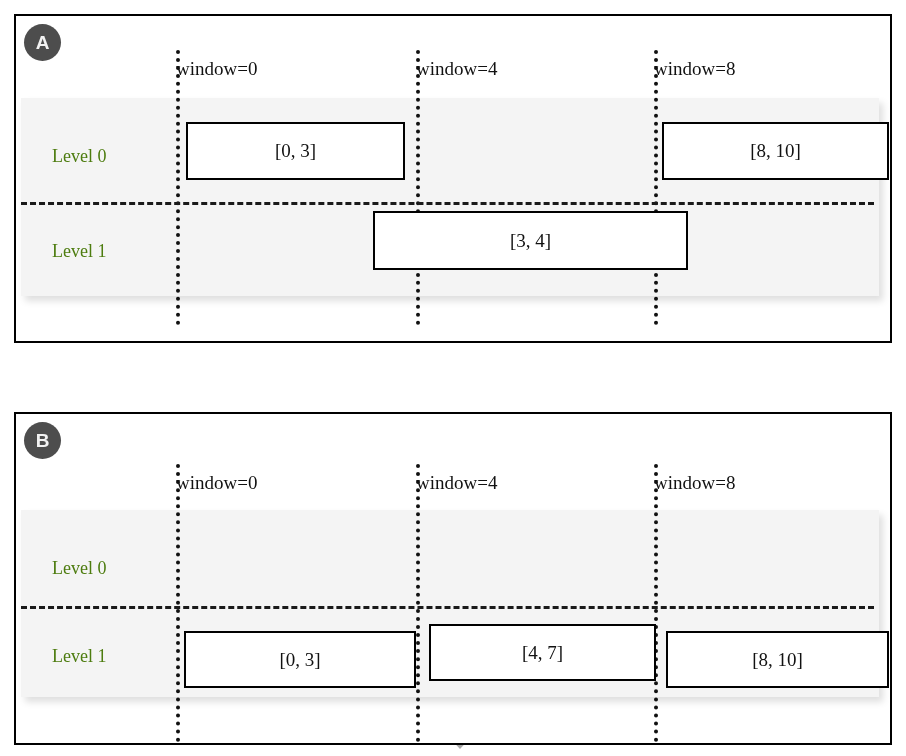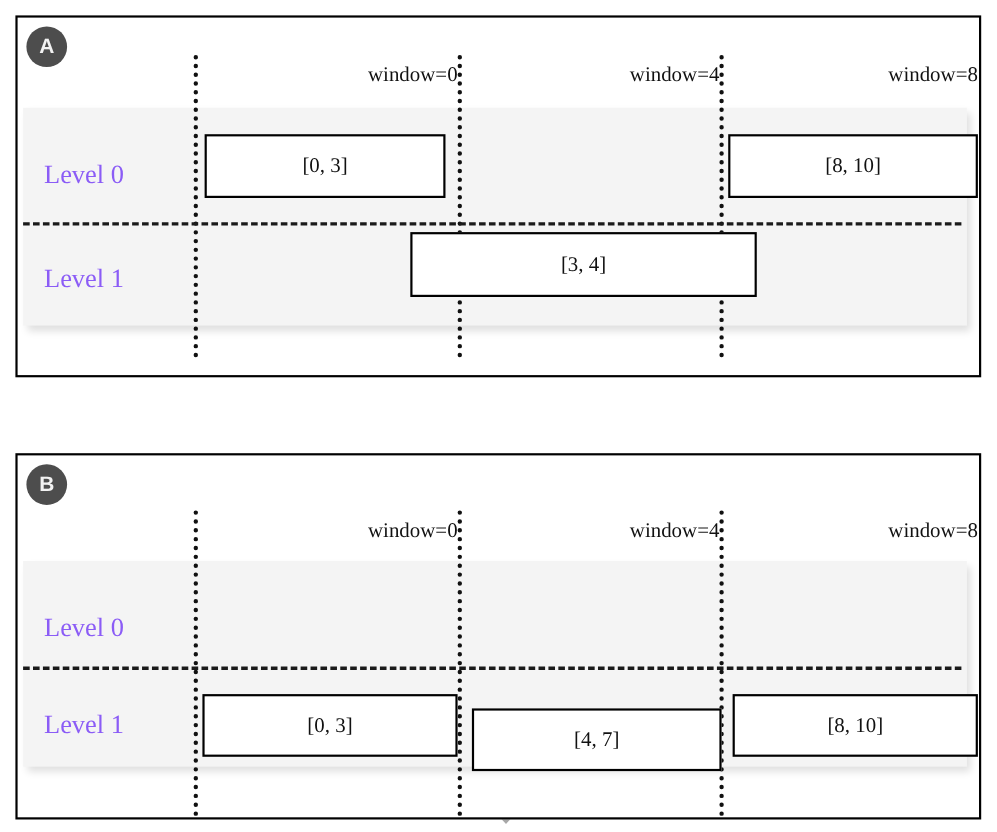--- a/index.html
+++ b/index.html
@@ -74,32 +74,32 @@
     border-left: 4px dotted #111111;
   }
   #panel-a .vline { top: 34px;  height: 275px; }
   #panel-b .vline { top: 50px;  height: 278px; }
 
   
   .win-label {
     position: absolute;
     font-size: 19px;
     color: #111111;
-    text-align: right;
+    text-align: left;
     white-space: nowrap;
   }
   #panel-a .win-label { top: 42px; }
   #panel-b .win-label { top: 58px; }
 
   
   .level-label {
     position: absolute;
-    left: 24px;
-    font-size: 24px;
-    color: #8b5cf6;
+    left: 36px;
+    font-size: 18px;
+    color: #4d7c0f;
     white-space: nowrap;
   }
 
   
   .sstable {
     position: absolute;
     background: #ffffff;
     border: 2.5px solid #000000;
     box-sizing: border-box;
     display: flex;
@@ -177,17 +177,17 @@
     <div class="win-label" style="left:160px;width:240px">window=0</div>
     <div class="win-label" style="left:400px;width:238px">window=4</div>
     <div class="win-label" style="left:638px;width:235px">window=8</div>
 
     <div class="level-sep"></div>
 
     <div class="level-label" style="top:144px">Level 0</div>
     <div class="level-label" style="top:232px">Level 1</div>
 
     <div class="sstable" style="left:168px;top:217px;width:232px;height:57px">[0, 3]</div>
-    <div class="sstable" style="left:413px;top:230px;width:227px;height:57px">[4, 7]</div>
+    <div class="sstable" style="left:413px;top:210px;width:227px;height:57px">[4, 7]</div>
     <div class="sstable" style="left:650px;top:217px;width:223px;height:57px">[8, 10]</div>
   </div>
 
 </div>
 
 </body></html>

